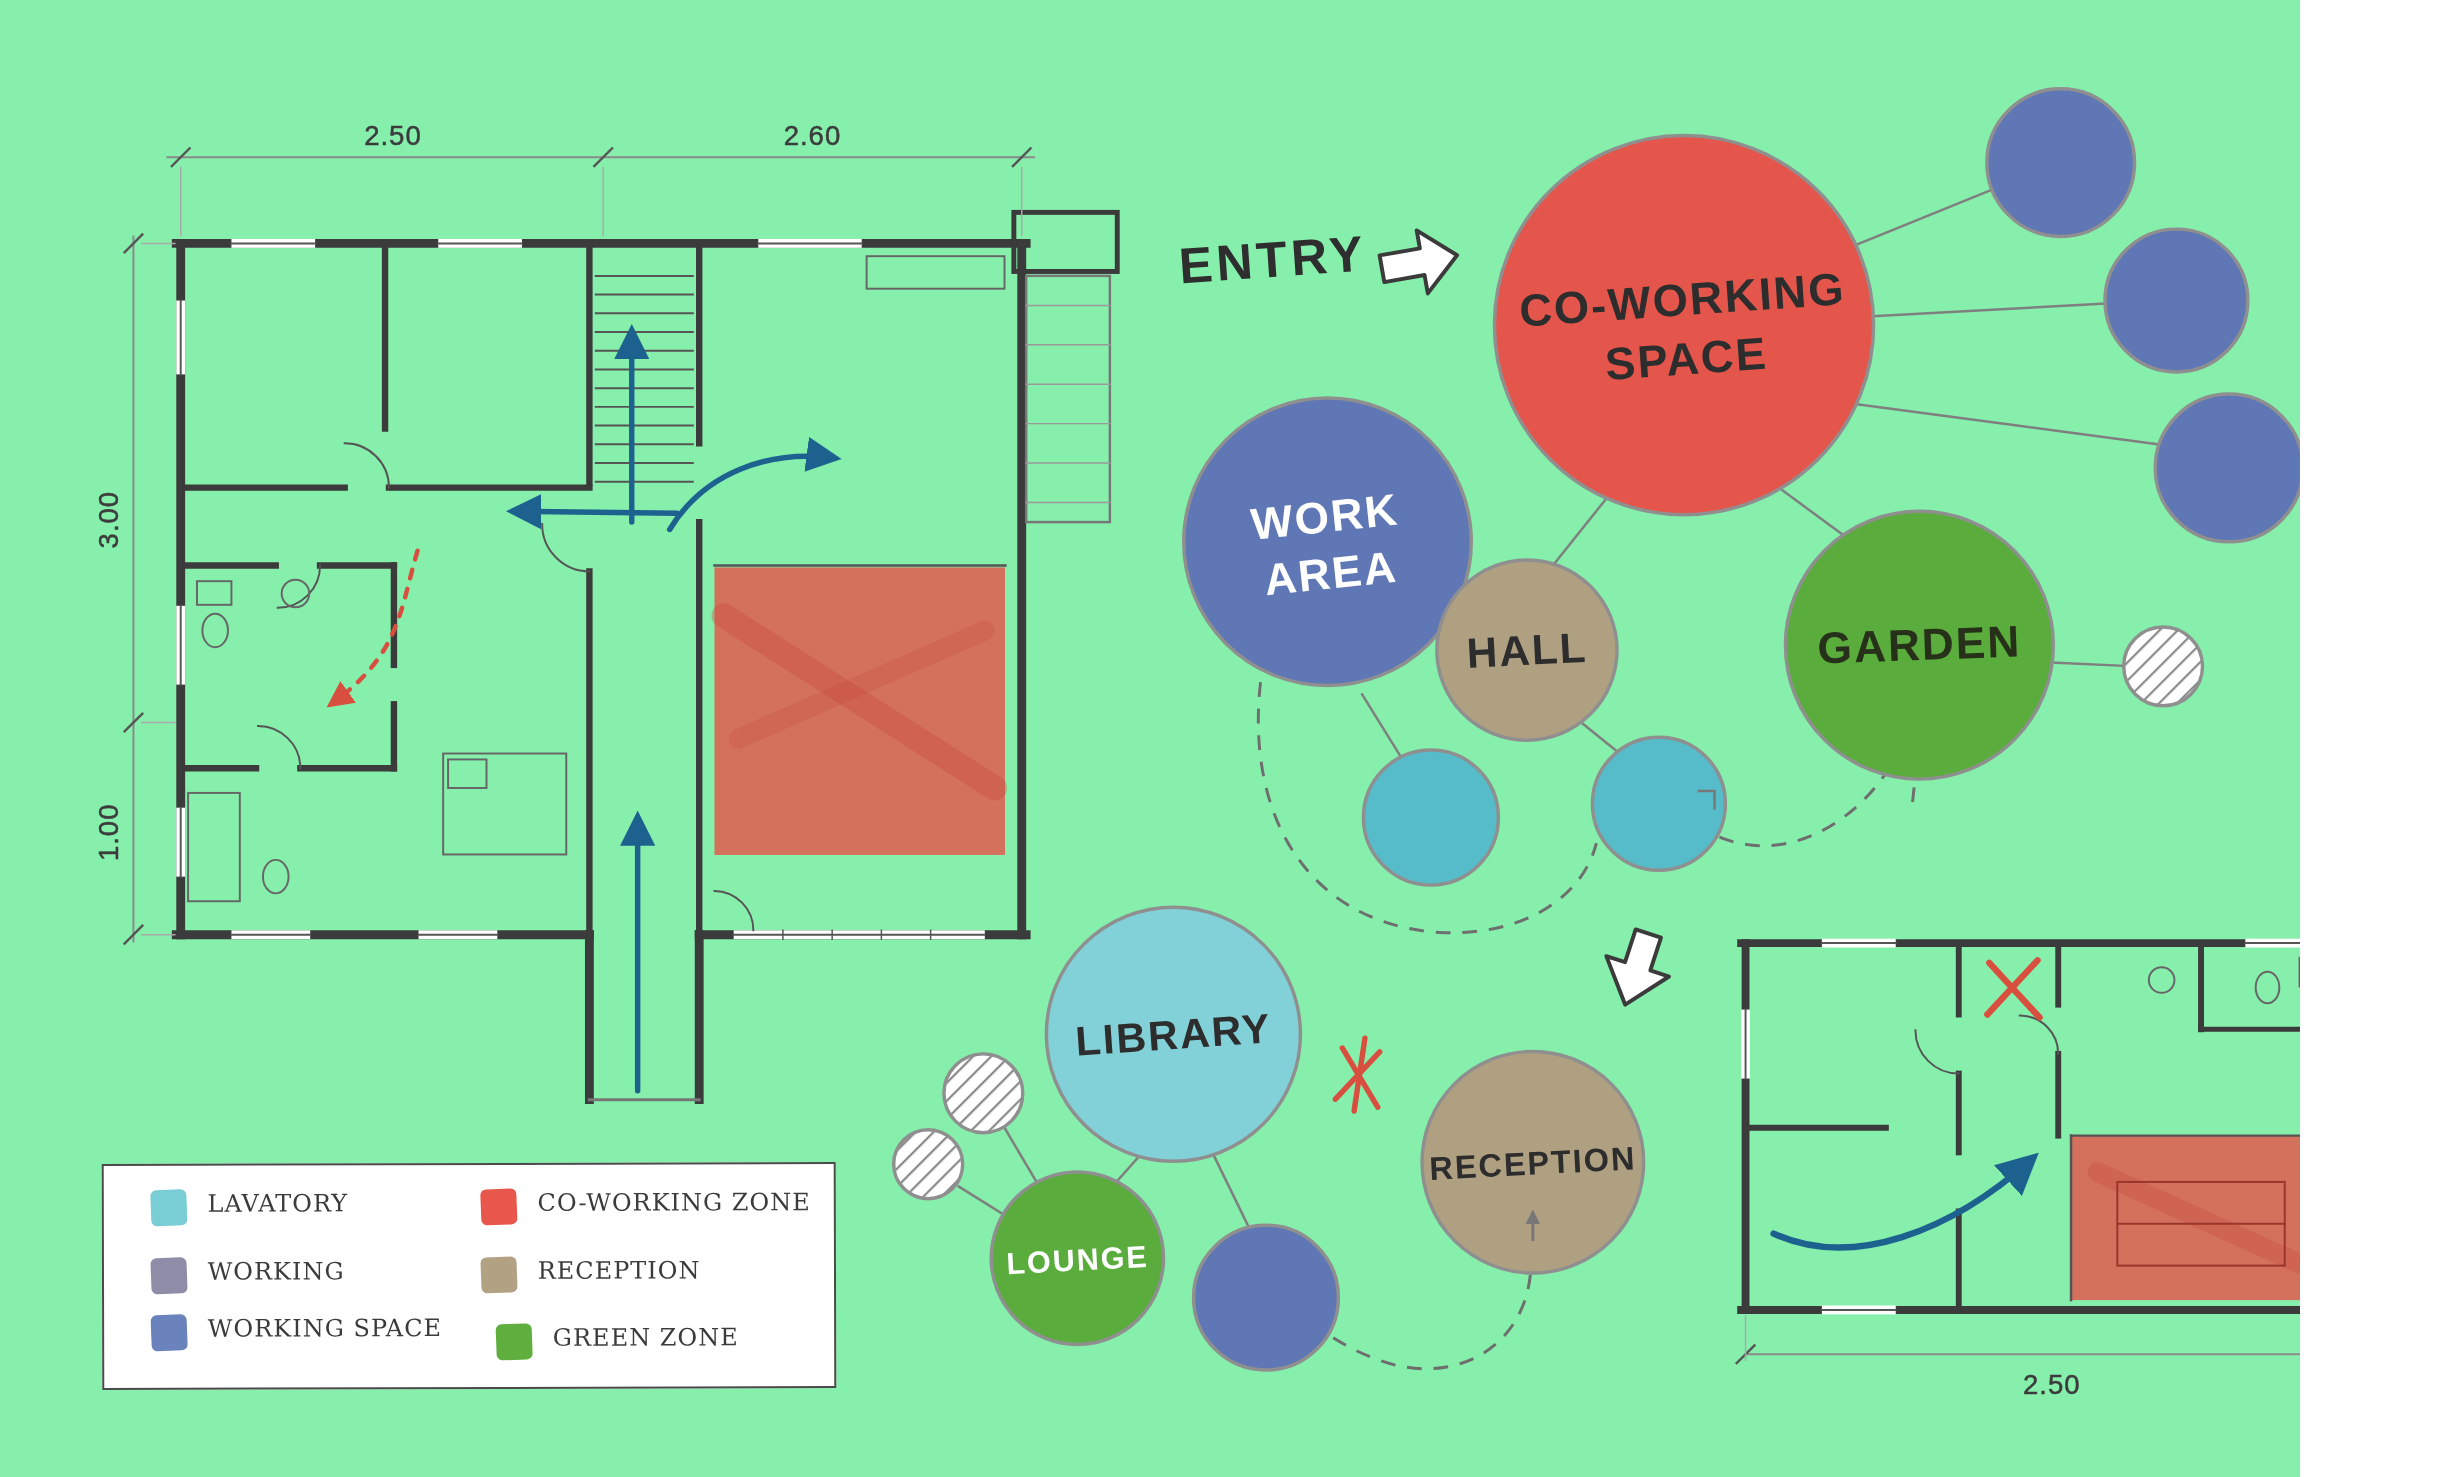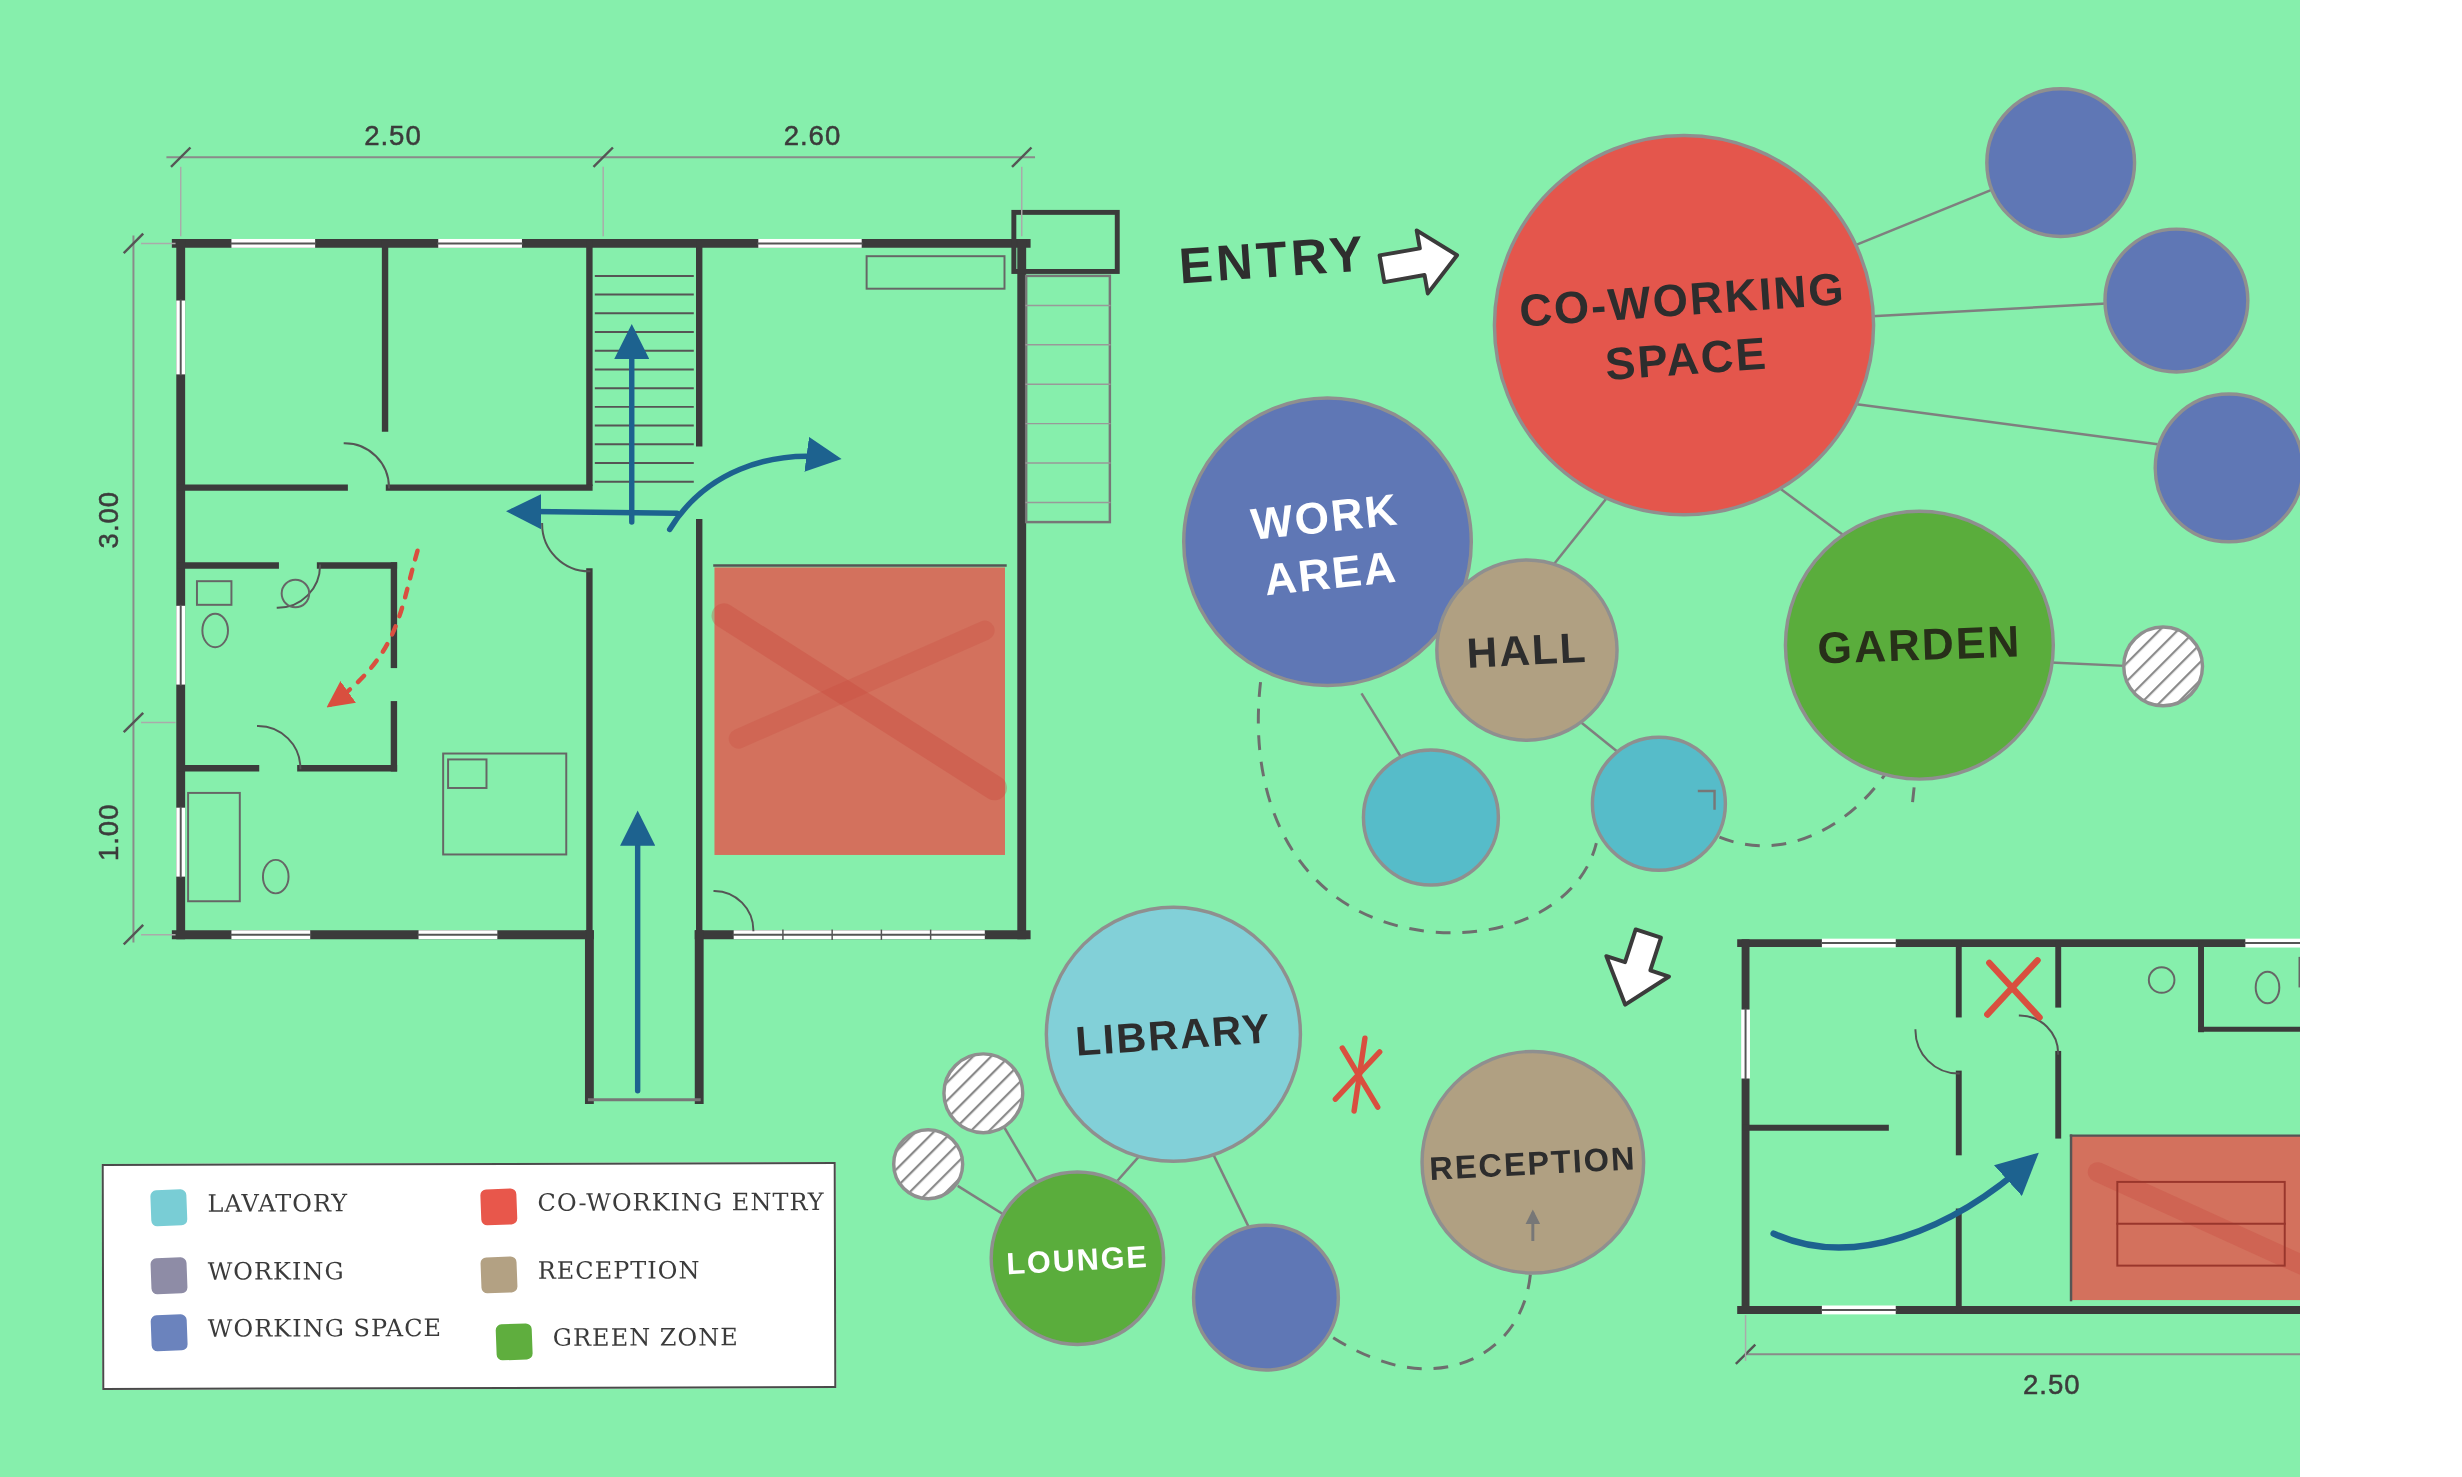--- a/index.html
+++ b/index.html
@@ -315,21 +315,21 @@
     <div class="legend-item" style="left:47px;top:92px">
       <div class="swatch" style="background-color: rgb(142, 140, 166);"></div>
       <span class="legend-label">WORKING</span>
     </div>
     <div class="legend-item" style="left:47px;top:149px">
       <div class="swatch" style="background-color: rgb(107, 131, 189);"></div>
       <span class="legend-label">WORKING SPACE</span>
     </div>
     <div class="legend-item" style="left:377px;top:23.6px">
       <div class="swatch" style="background-color: rgb(232, 87, 75);"></div>
-      <span class="legend-label">CO-WORKING ENTRY</span>
+      <span class="legend-label">CO-WORKING ZONE</span>
     </div>
     <div class="legend-item" style="left:377px;top:92px">
       <div class="swatch" style="background-color: rgb(179, 161, 131);"></div>
       <span class="legend-label">RECEPTION</span>
     </div>
     <div class="legend-item" style="left:392px;top:159px">
       <div class="swatch" style="background-color: rgb(95, 174, 62);"></div>
       <span class="legend-label">GREEN ZONE</span>
     </div>
   </div>

